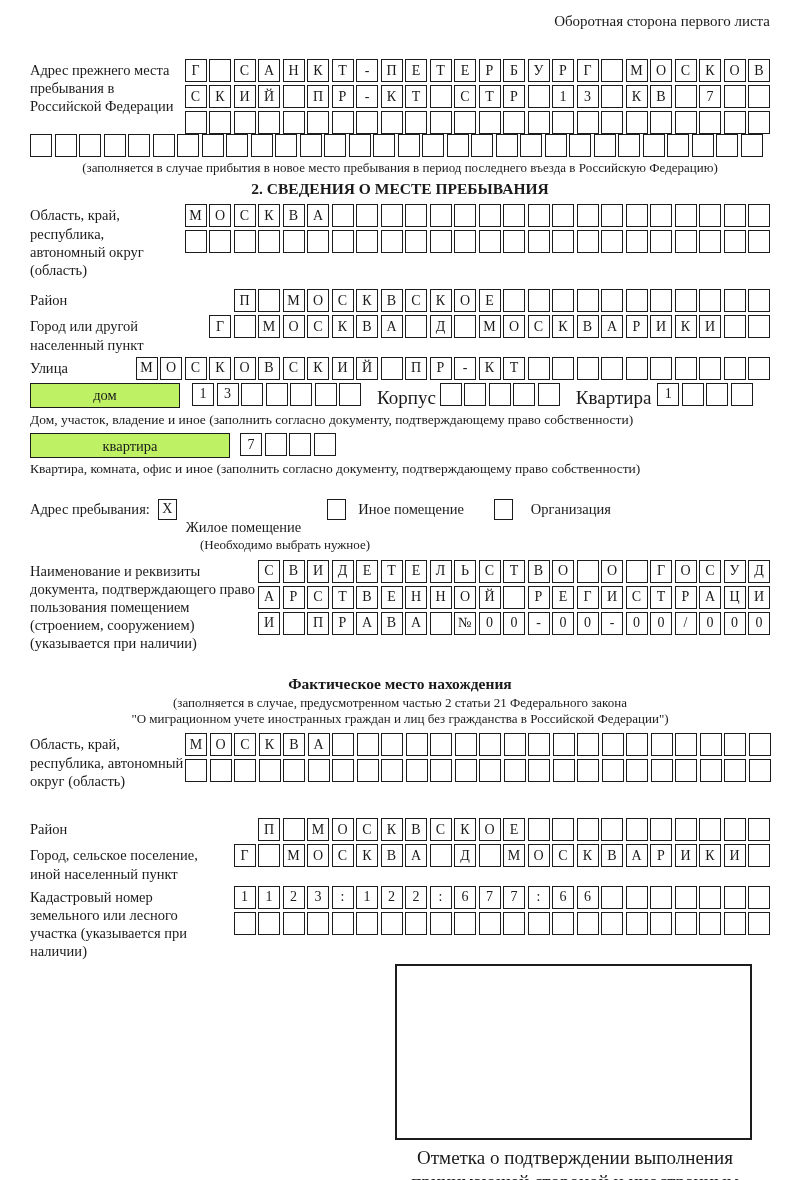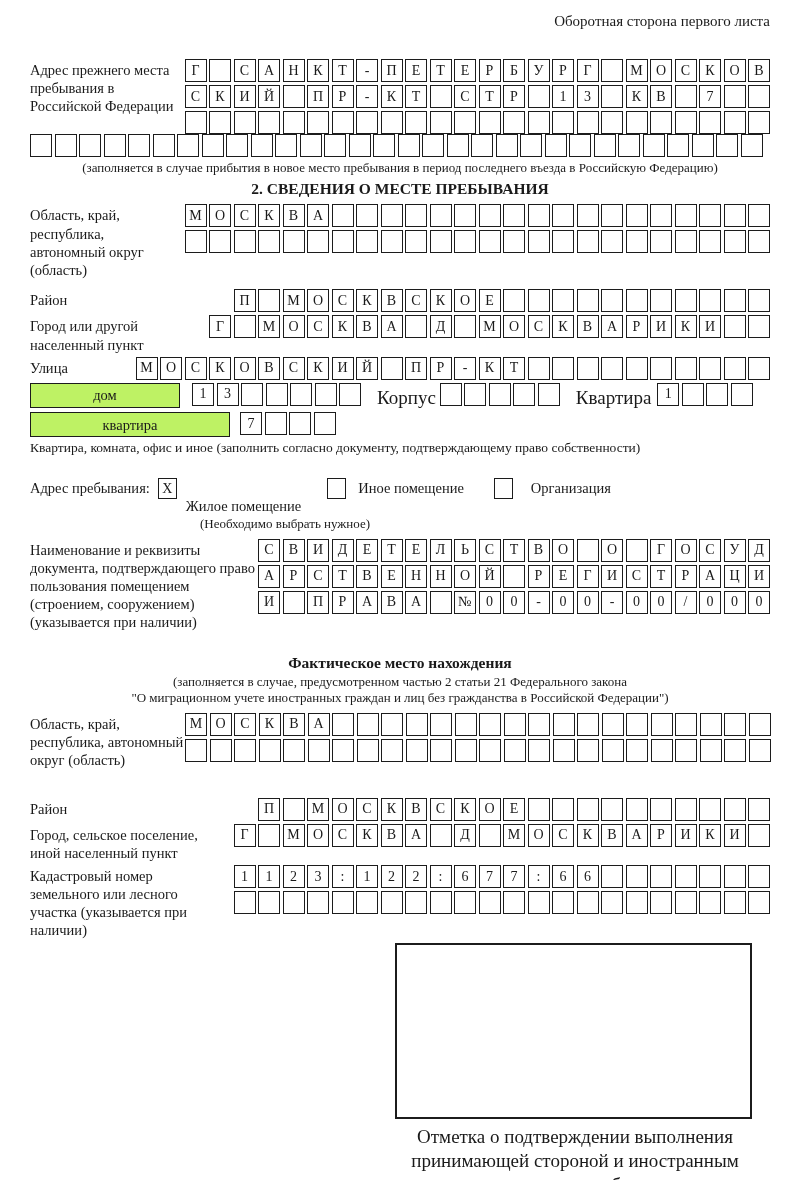--- a/index.html
+++ b/index.html
@@ -334,20 +334,21 @@
         <div class="cell"></div>
       </div>
     <div class="inline-lab" style="margin-left:16px;">Квартира</div>
     <div class="cells" style="margin-left:6px;">
         <div class="cell">1</div>
         <div class="cell"></div>
         <div class="cell"></div>
         <div class="cell"></div>
       </div>
   </div>
+  <div class="note-left">Дом, участок, владение и иное (заполнить согласно документу, подтверждающему право собственности)</div>
 
   <div class="frow">
     <div class="wide-box" style="width:200px;">квартира</div>
     <div class="cells" style="margin-left:10px;">
         <div class="cell">7</div>
         <div class="cell"></div>
         <div class="cell"></div>
         <div class="cell"></div>
       </div>
   </div>

